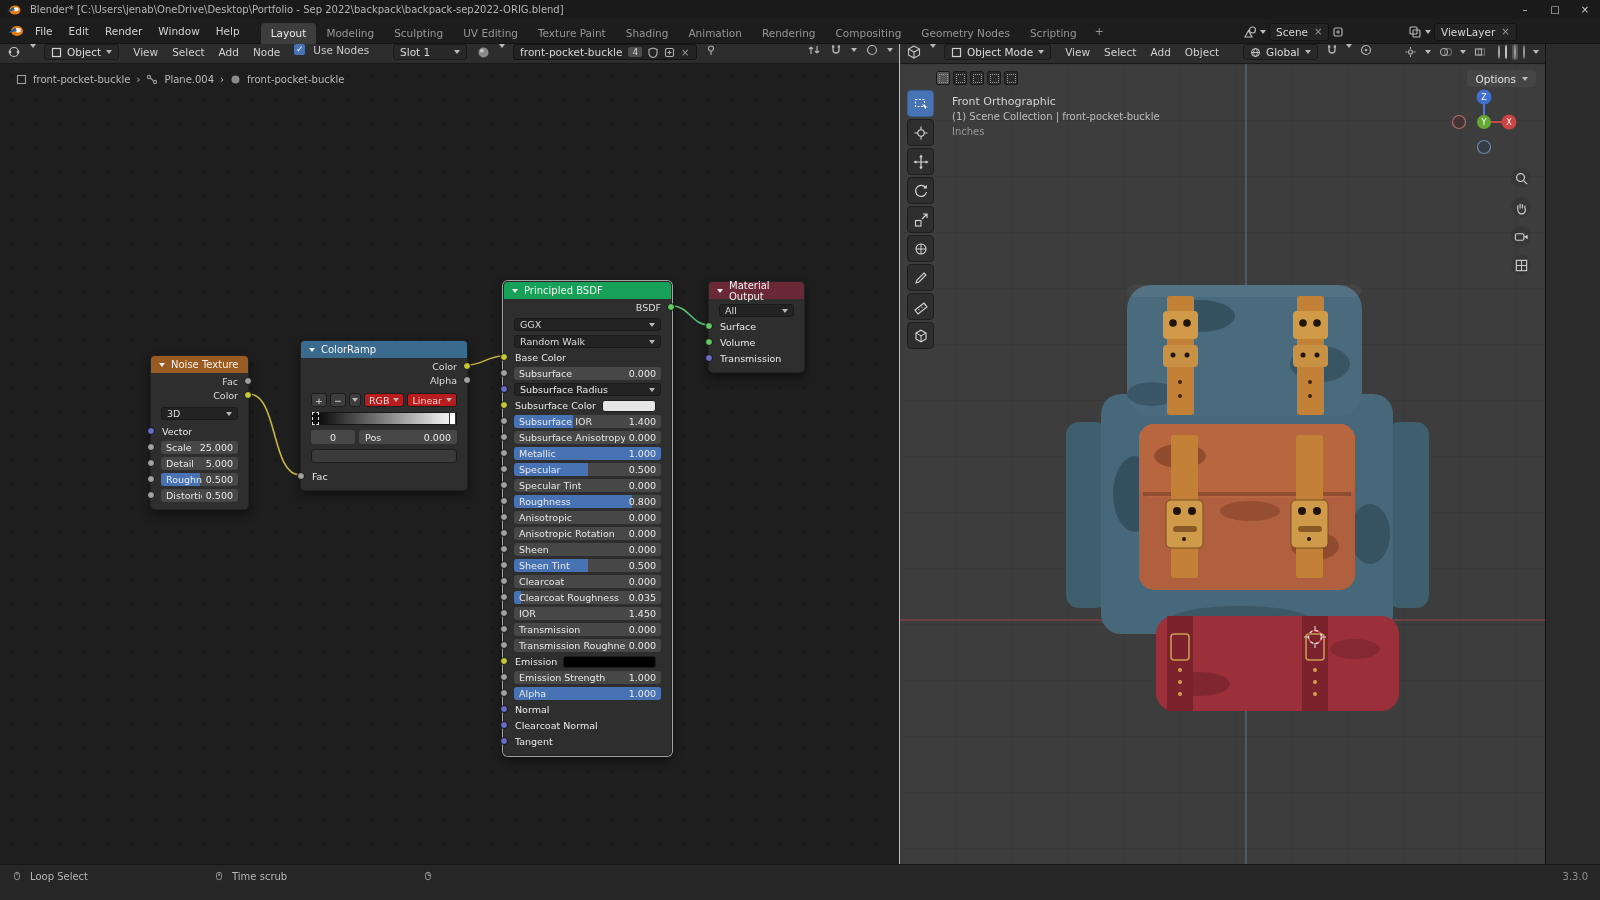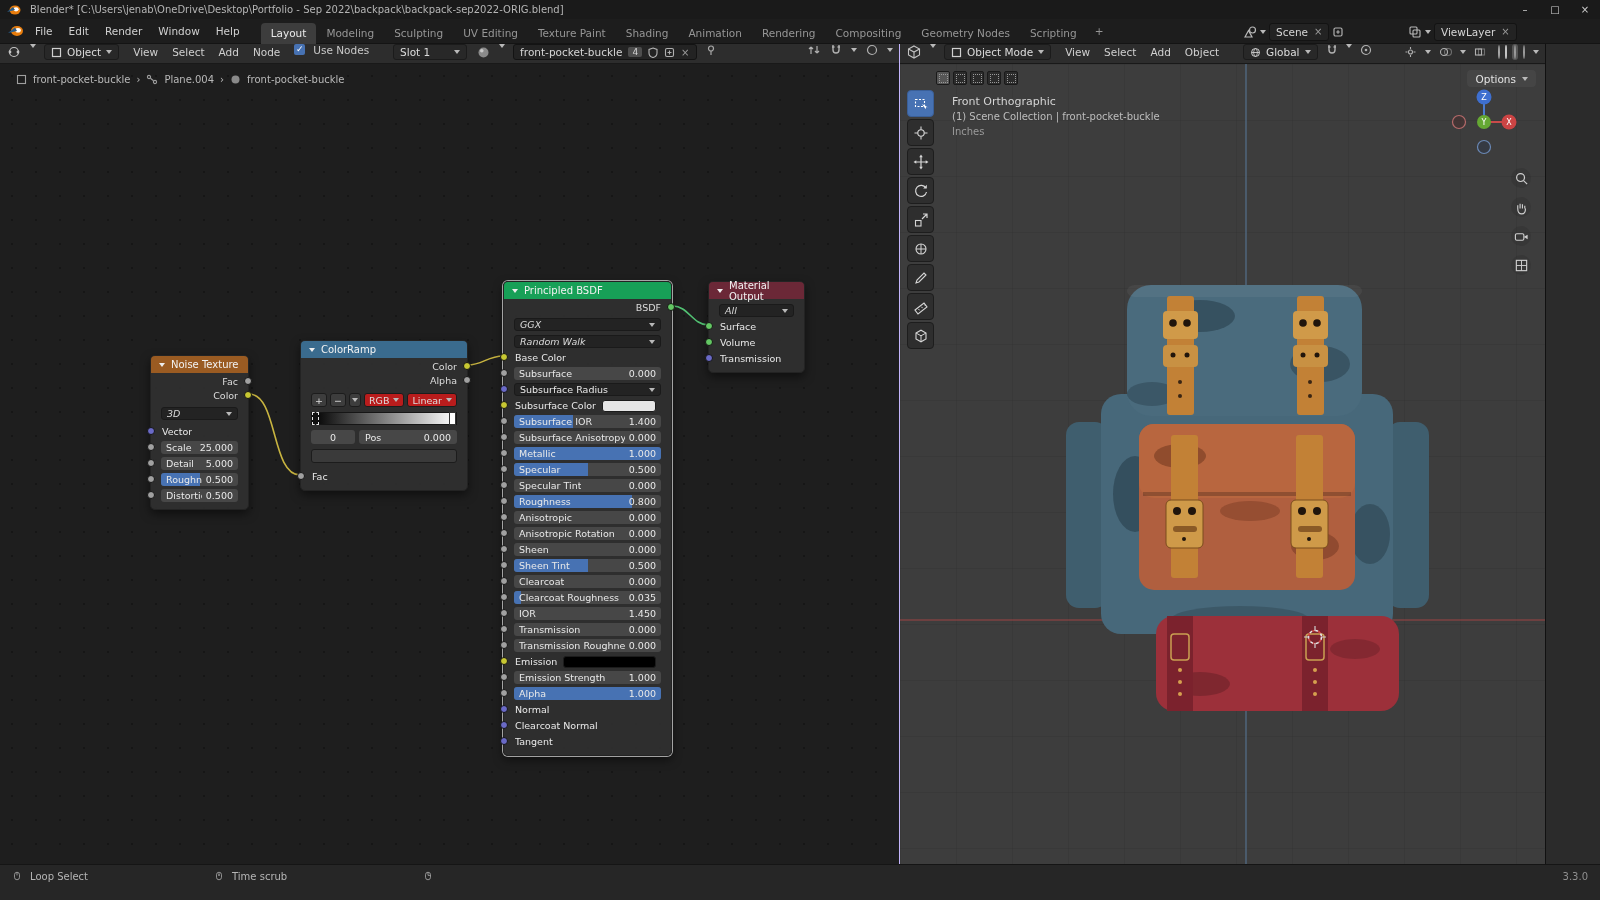--- a/index.html
+++ b/index.html
@@ -87,21 +87,21 @@
   .socket { position:absolute; width:8px; height:8px; border-radius:50%;
     border:1px solid #141414; top:2px; }
   .socket.in { left:-14px; }
   .socket.out { position:static; margin-left:6px; margin-right:-14px; }
   .t-gray { background:#a1a1a1; }
   .t-yellow { background:#c8c832; }
   .t-green { background:#63c763; }
   .t-vector { background:#6a6ac7; }
 
   .dd { height:13px; margin:6px 10px 0; background:#232323; border:1px solid #1a1a1a;
-    border-radius:3px; display:flex; align-items:center; padding:0 5px; color:#dcdcdc; font-size:9.5px;font-style:italic; }
+    border-radius:3px; display:flex; align-items:center; padding:0 5px; color:#dcdcdc; font-size:9.5px; }
   .dd .cr { margin-left:auto; }
 
   #node-noise { left:150px; top:291px; width:99px; }
   #node-ramp { left:300px; top:276px; width:168px; }
   #node-bsdf { left:503px; top:217px; width:169px; }
   #node-output { left:708px; top:217px; width:97px; }
 
   .ramp-controls { display:flex; gap:3px; margin:7px 10px 0; }
   .mini { height:14px; background:#3d3d3d; border:1px solid #1c1c1c; border-radius:3px;
     display:flex; align-items:center; justify-content:center; color:#ddd; }

